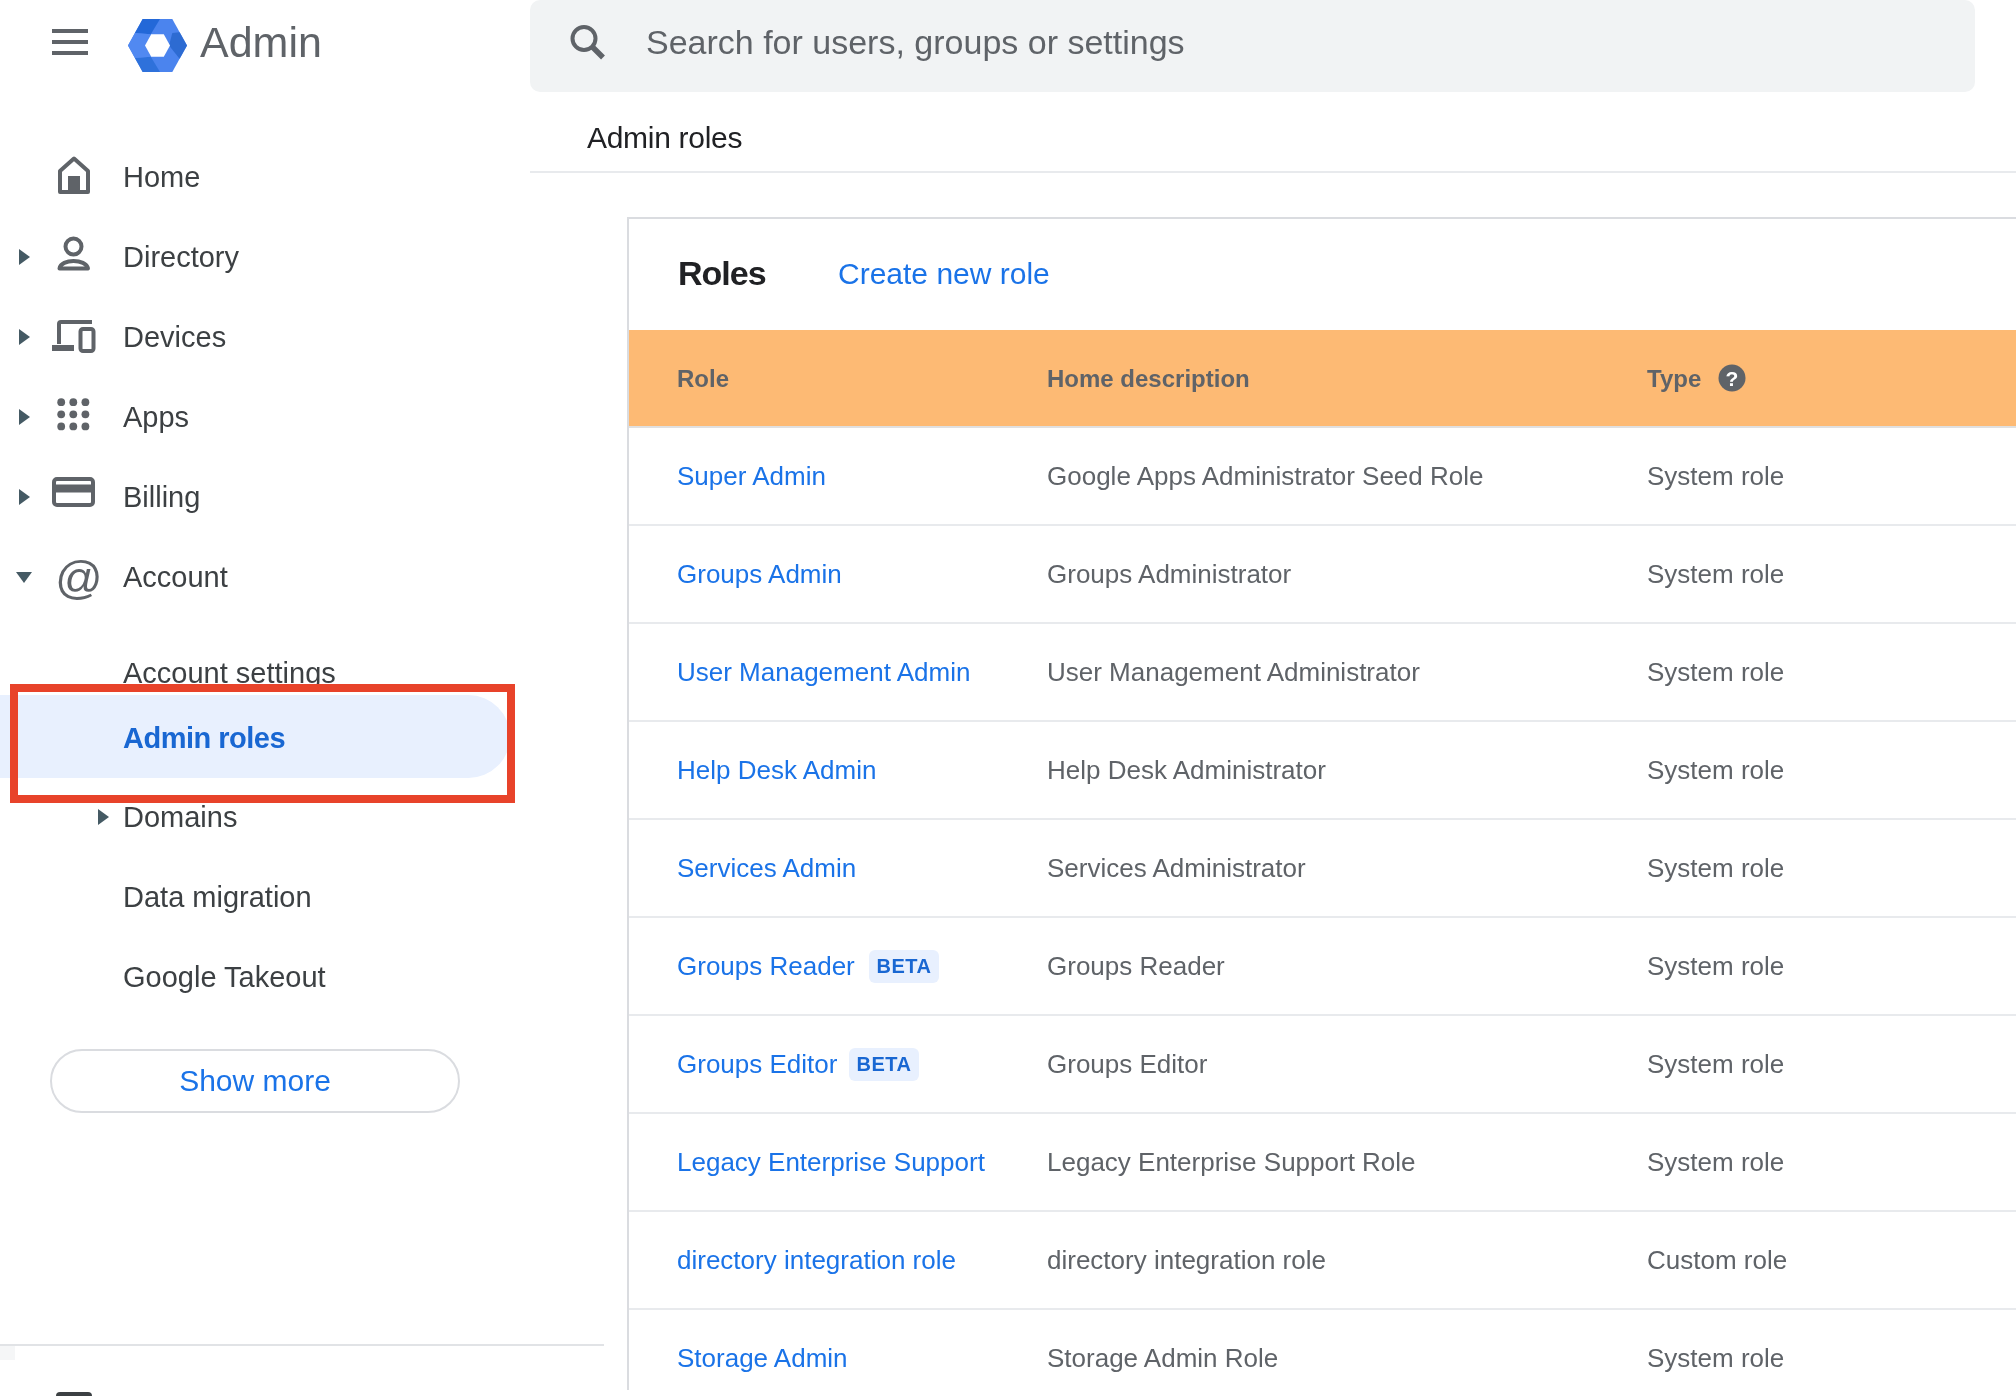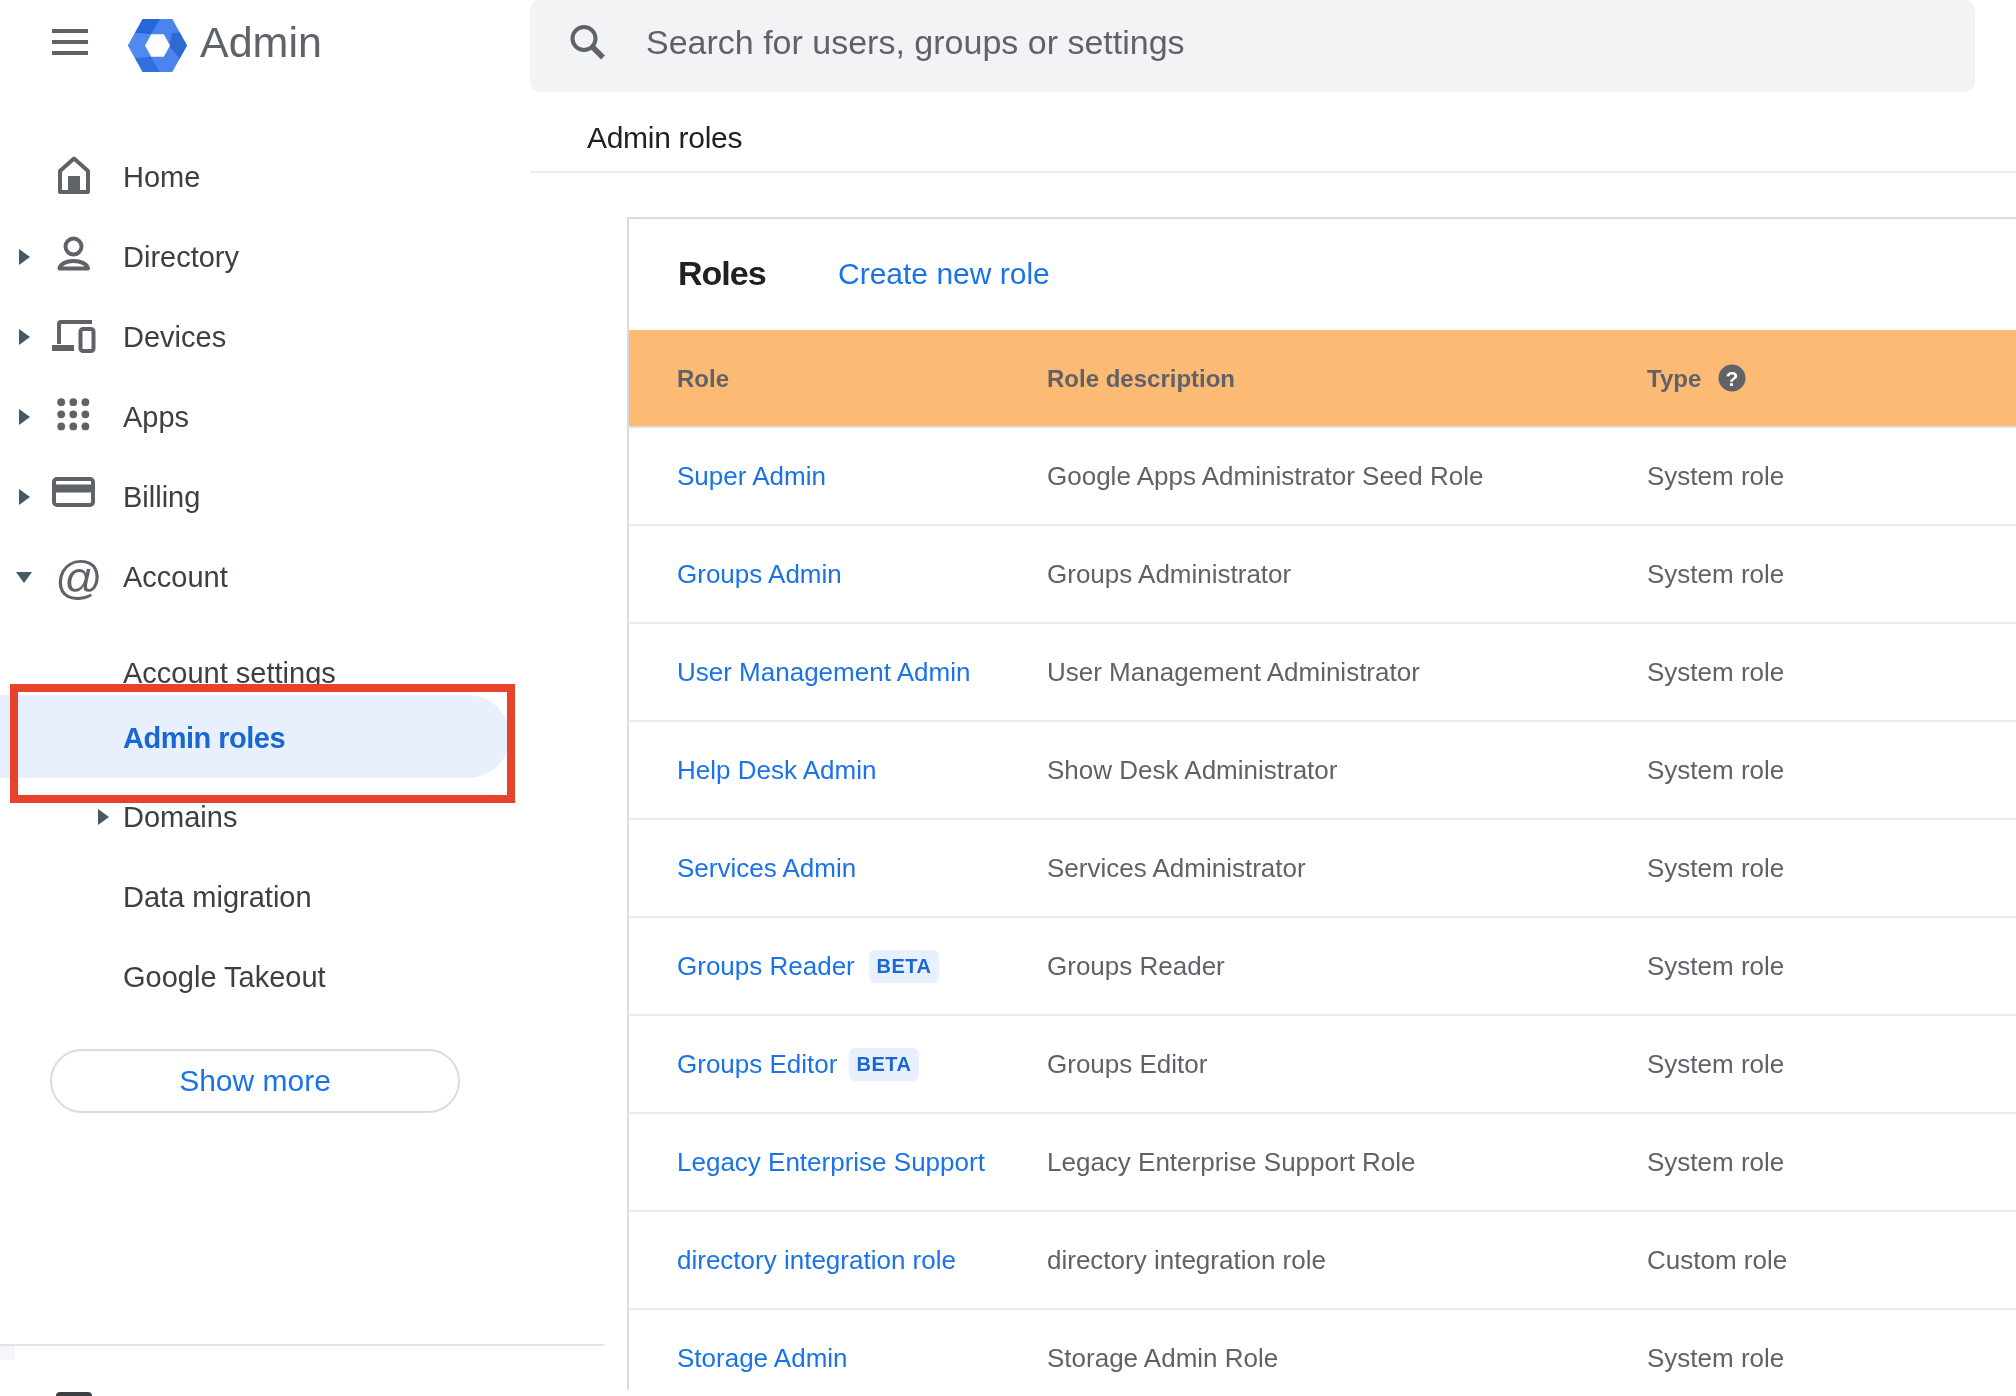--- a/index.html
+++ b/index.html
@@ -124,21 +124,21 @@
 
   <div class="abs" style="left:587px; top:123px; font-size:30px; line-height:30px; letter-spacing:-0.3px; color:#202124;">Admin roles</div>
   <div class="abs" style="left:530px; top:171px; width:1486px; height:2px; background:#e8eaed;"></div>
 
   <div class="abs" style="left:627px; top:217px; width:1389px; height:1173px; background:#fff; border-top:2px solid #dadce0; border-left:2px solid #dadce0;">
     <div class="abs" style="left:49px; top:37px; font-size:34px; line-height:34px; font-weight:700; letter-spacing:-1px; color:#202124;">Roles</div>
     <div class="abs" style="left:209px; top:40px; font-size:30px; line-height:30px; color:#1a73e8;">Create new role</div>
 
     <div class="abs" style="left:0; top:111px; width:1387px; height:98px; background:#fdba74; border-bottom:2px solid #e0e0e0;">
       <div class="abs" style="left:48px; top:0; height:98px; line-height:98px; font-size:24px; font-weight:700; color:#5f6368;">Role</div>
-      <div class="abs" style="left:418px; top:0; height:98px; line-height:98px; font-size:24px; font-weight:700; color:#5f6368;">Role description</div>
+      <div class="abs" style="left:418px; top:0; height:98px; line-height:98px; font-size:24px; font-weight:700; color:#5f6368;">Home description</div>
       <div class="abs" style="left:1018px; top:0; height:98px; line-height:98px; font-size:24px; font-weight:700; color:#5f6368;">Type</div>
       <svg class="abs" style="left:1089px; top:34px;" width="28" height="28" viewBox="0 0 28 28">
         <circle cx="14" cy="14" r="13.5" fill="#5f6368"></circle>
         <text x="14" y="21.5" font-size="21" font-weight="bold" fill="#ffffff" text-anchor="middle" font-family="Liberation Sans, sans-serif">?</text>
       </svg>
     </div>
 
     <div class="row" style="top:209px;">
         <span class="lnk">Super Admin</span>
         <span class="dsc">Google Apps Administrator Seed Role</span>
@@ -149,21 +149,21 @@
         <span class="dsc">Groups Administrator</span>
         <span class="typ">System role</span>
       </div>
     <div class="row" style="top:405px;">
         <span class="lnk">User Management Admin</span>
         <span class="dsc">User Management Administrator</span>
         <span class="typ">System role</span>
       </div>
     <div class="row" style="top:503px;">
         <span class="lnk">Help Desk Admin</span>
-        <span class="dsc">Show Desk Administrator</span>
+        <span class="dsc">Help Desk Administrator</span>
         <span class="typ">System role</span>
       </div>
     <div class="row" style="top:601px;">
         <span class="lnk">Services Admin</span>
         <span class="dsc">Services Administrator</span>
         <span class="typ">System role</span>
       </div>
     <div class="row" style="top:699px;">
         <span class="lnk">Groups Reader</span>
         <span class="chip" style="left:240px;">BETA</span>

